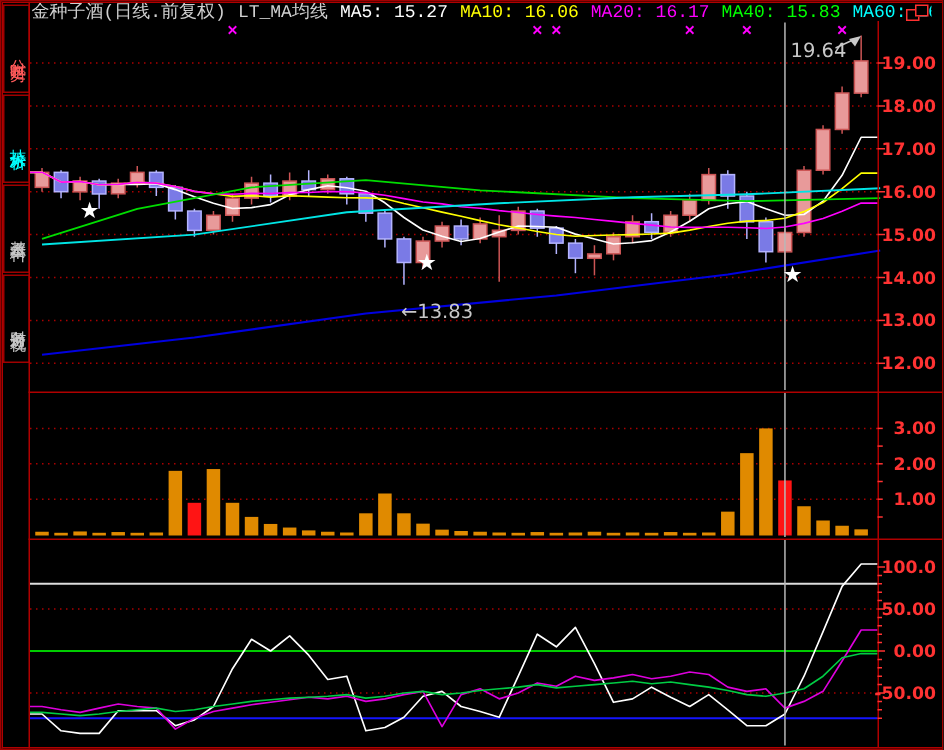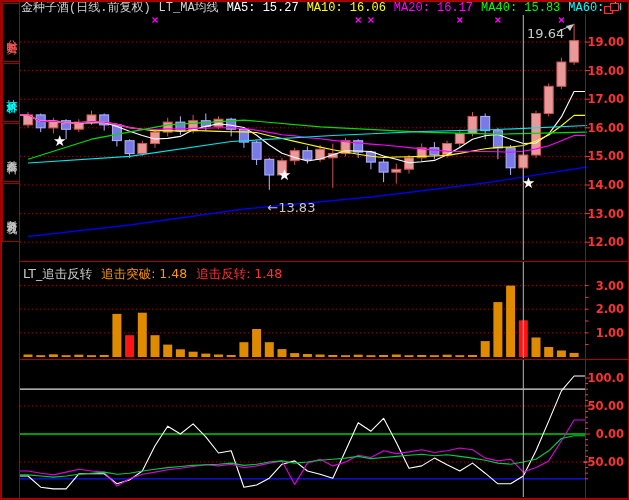--- a/index.html
+++ b/index.html
@@ -33,23 +33,20 @@
     <span class="sq2"></span>
   </div>
 
   <div class="sidebar">
       <div class="side-tab" style="color: rgb(255, 90, 90); top: 2px;">分时走势</div>
       <div class="side-tab" style="color: rgb(0, 255, 255); top: 62px;">技术分析</div>
       <div class="side-tab" style="color: rgb(200, 200, 200); top: 122px;">基本资料</div>
       <div class="side-tab" style="color: rgb(200, 200, 200); top: 182px;">财务透视</div>
     </div>
 
-  <div class="hdr" style="top:266px">
-    <span class="seg" style="color: rgb(204, 204, 204);">LT_追击反转</span><span><span class="seg" style="color: rgb(255, 150, 0);">追击突破: 1.48</span><span class="seg" style="color: rgb(255, 50, 50);">追击反转: 1.48</span></span>
-  </div>
 
 
   <div id="chart-holder" style="position:absolute;left:0;top:0;width:629px;height:500px;pointer-events:none;"><svg xmlns="http://www.w3.org/2000/svg" width="629" height="500">
         <g>
           <line x1="19" y1="41" x2="584" y2="41" stroke="#aa0000" stroke-width="1" stroke-dasharray="1 3"></line>
           <line x1="19" y1="69.6" x2="584" y2="69.6" stroke="#aa0000" stroke-width="1" stroke-dasharray="1 3"></line>
           <line x1="19" y1="98.2" x2="584" y2="98.2" stroke="#aa0000" stroke-width="1" stroke-dasharray="1 3"></line>
           <line x1="19" y1="126.80000000000001" x2="584" y2="126.80000000000001" stroke="#aa0000" stroke-width="1" stroke-dasharray="1 3"></line>
           <line x1="19" y1="155.4" x2="584" y2="155.4" stroke="#aa0000" stroke-width="1" stroke-dasharray="1 3"></line>
           <line x1="19" y1="184" x2="584" y2="184" stroke="#aa0000" stroke-width="1" stroke-dasharray="1 3"></line>

